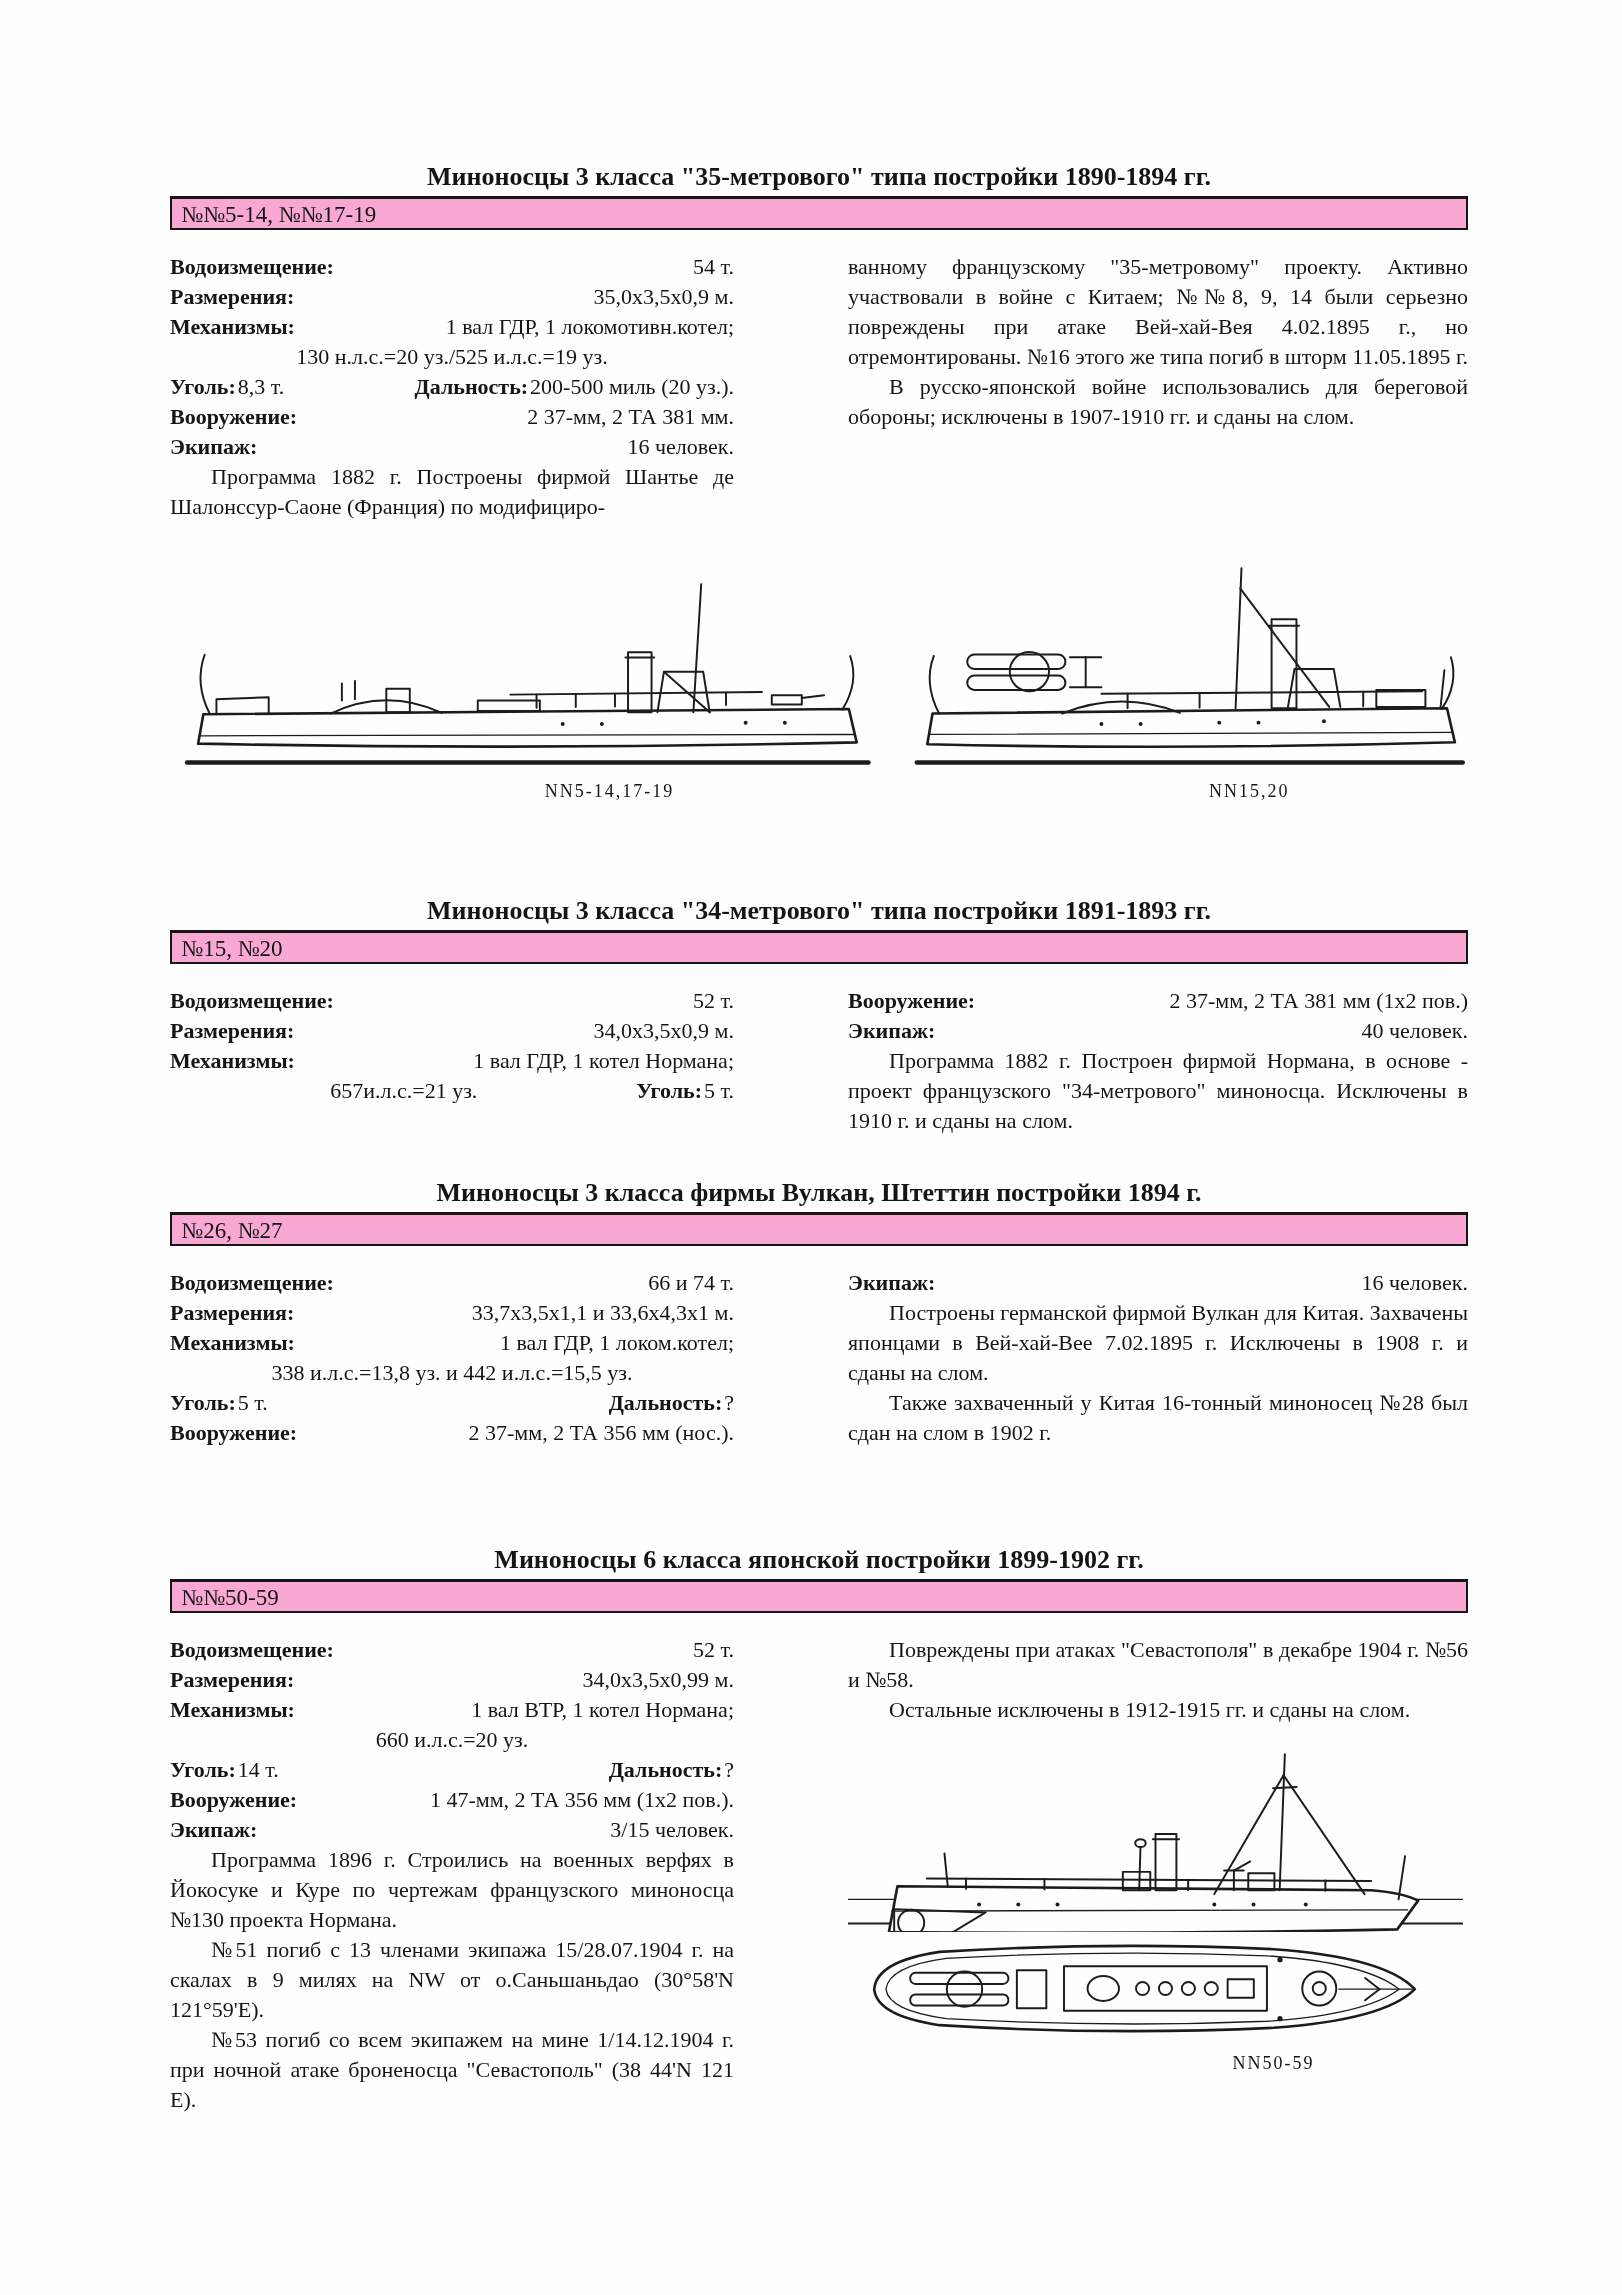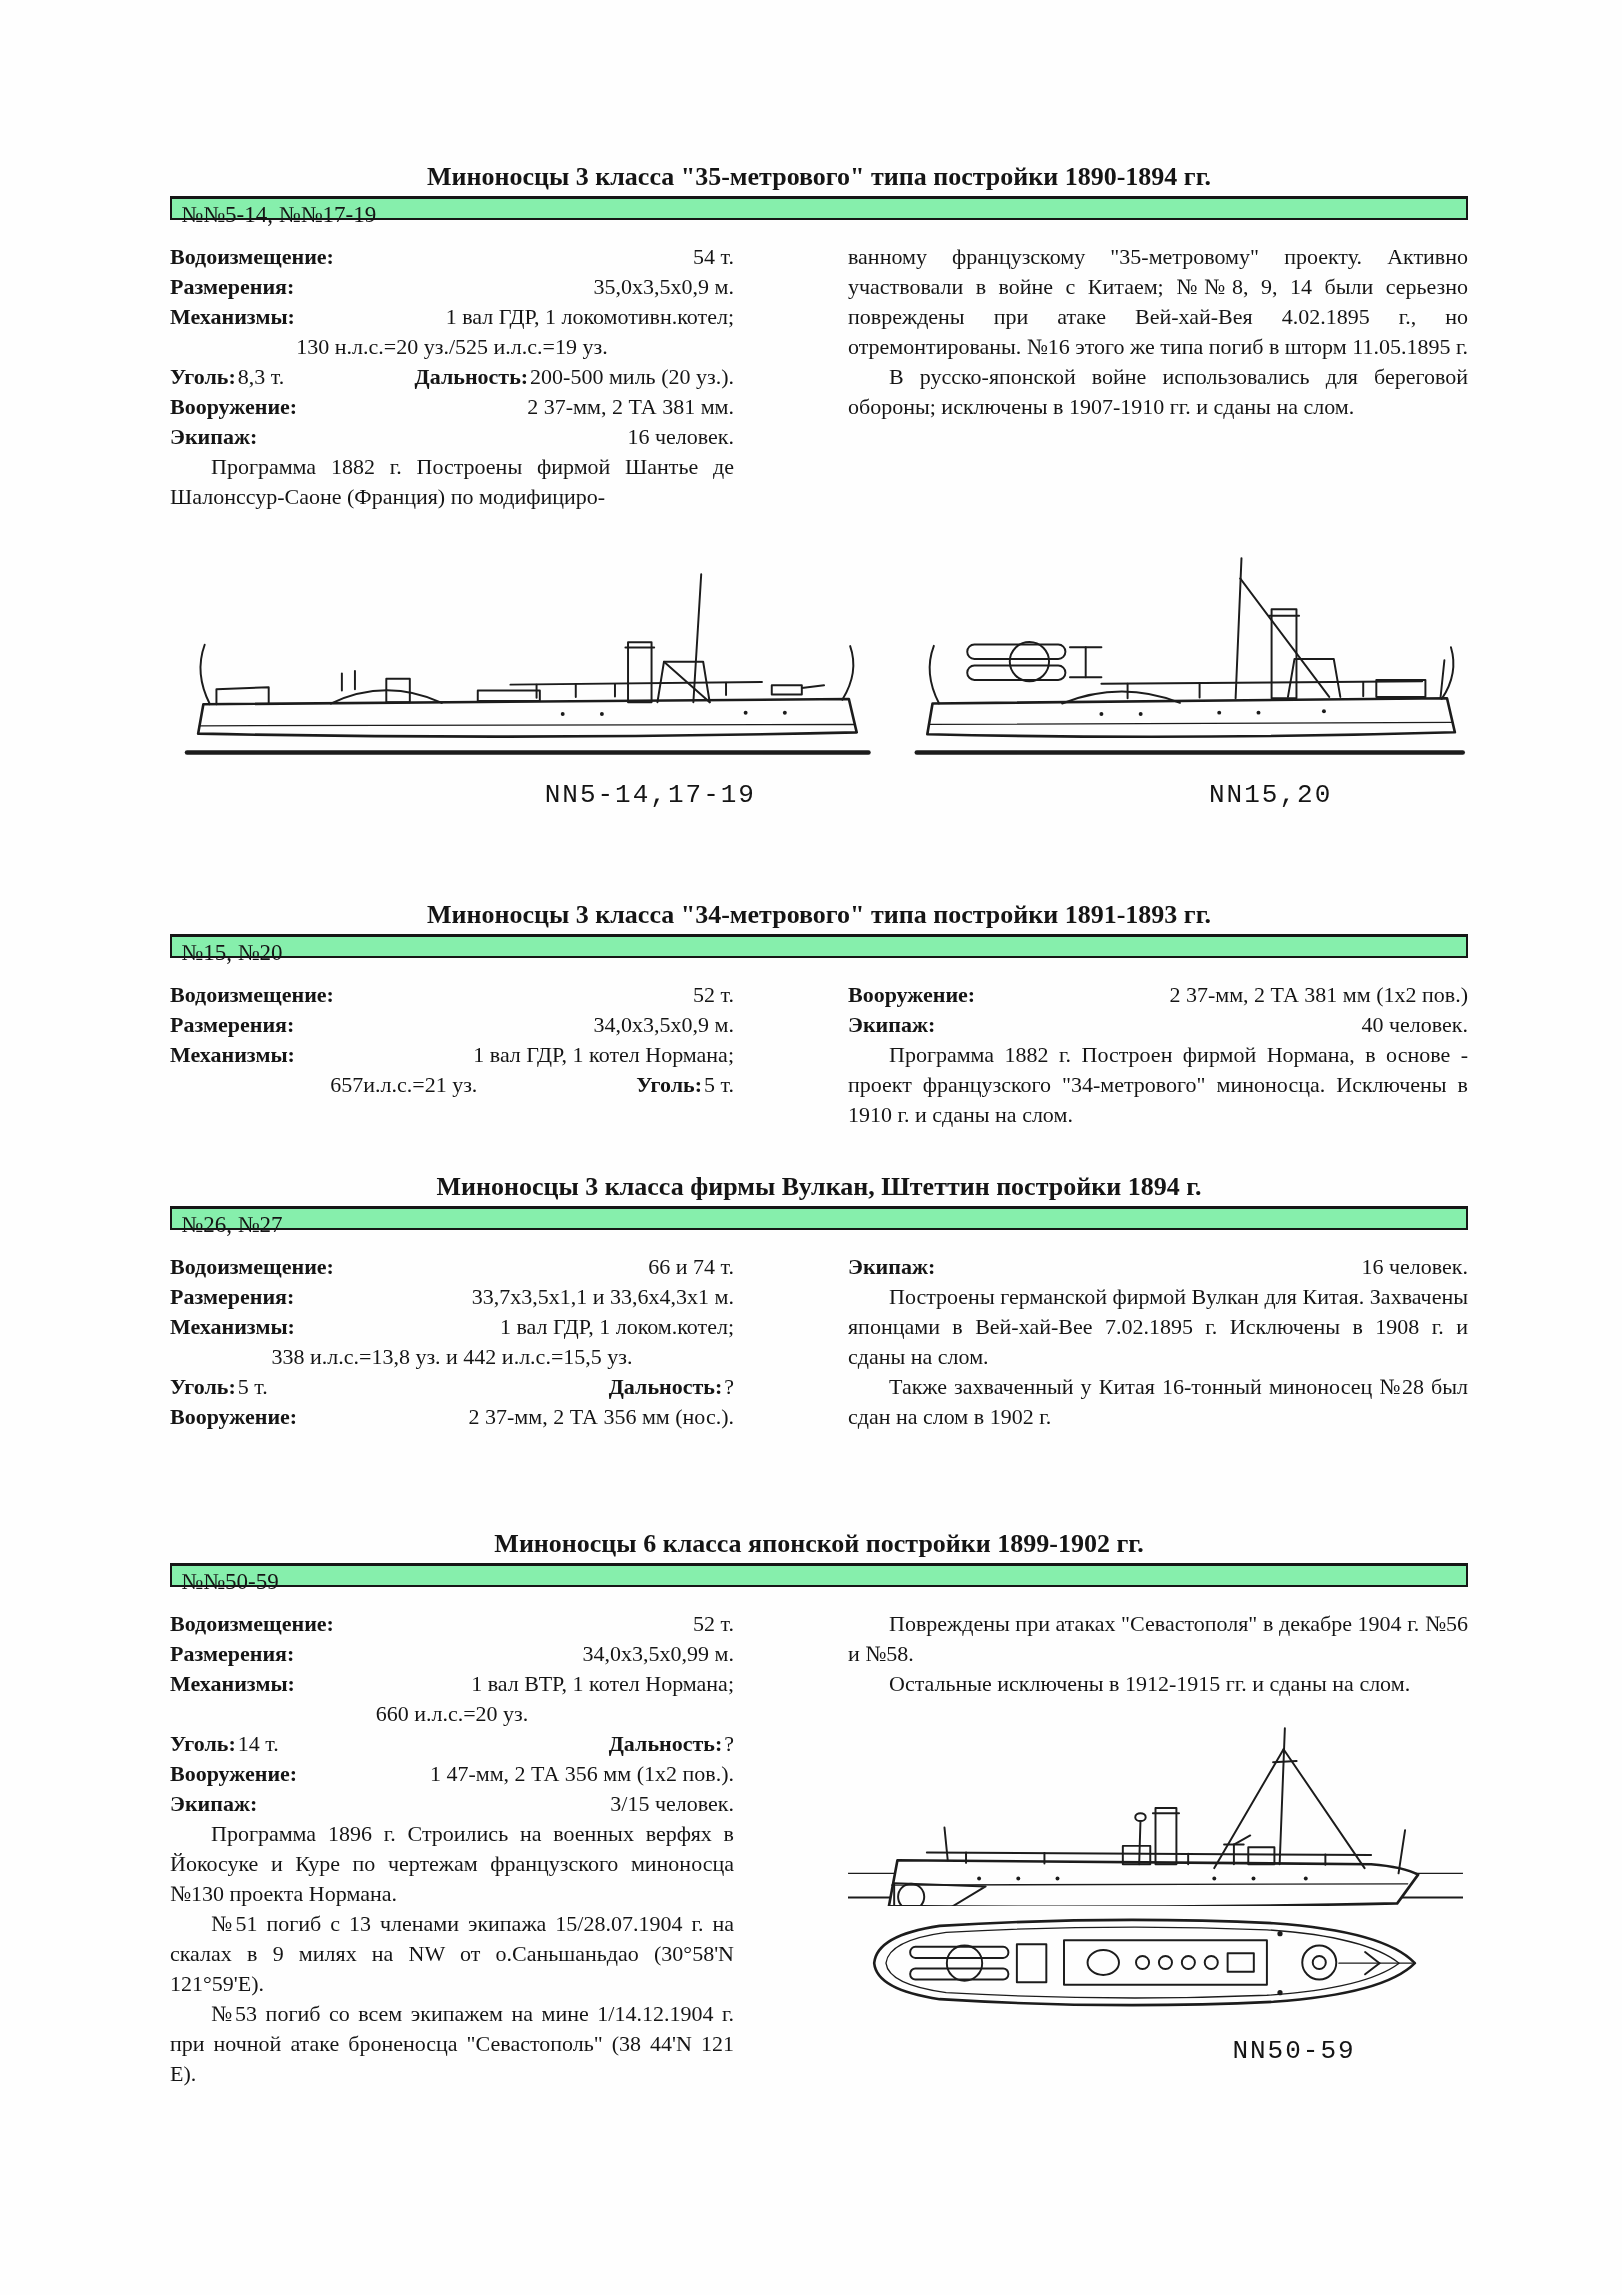--- a/index.html
+++ b/index.html
@@ -6,36 +6,36 @@
   html,body { margin:0; padding:0; background:#fff; }
   .page {
     position:relative; width:1622px; height:2295px; background:#fefefe;
     color:#151515; font-family:"Liberation Serif","DejaVu Serif",serif;
     font-size:22px; line-height:30px;
     padding:162px 154px 0 170px; overflow:hidden;
   }
   .sec-title { font-weight:bold; font-size:26px; line-height:30px; text-align:center; margin:0; }
   .ships-box {
     border:2px solid #161616; border-top-width:3.3px; margin-top:3.9px;
-    height:24px; line-height:29px; padding:1.3px 9.2px 0 9.2px; font-size:23px;
-    background:#86efac;
+    height:34px; line-height:29px; padding:1.3px 9.2px 0 9.2px; font-size:23px;
+    background:#f9a8d4;
   }
   .cols { display:flex; justify-content:space-between; margin-top:22px; }
   .col-l { width:564px; }
   .col-r { width:620px; }
   .row { display:flex; justify-content:space-between; gap:7.9px; }
   .row .lbl { font-weight:bold; white-space:nowrap; }
   .row.right { justify-content:center; }
   .grp { display:inline-flex; gap:2px; }
   .spacer { width:1.3px; }
   .para { margin:0; text-align:justify; text-indent:41px; }
   .para.noindent { text-indent:0; }
   .drawings { display:flex; justify-content:space-between; align-items:flex-end; margin-top:37px; }
   figure { margin:0; }
-  .cap { display:block; font-family:Liberation Mono, monospace; font-size:26px; letter-spacing:2px; margin-top:15px; white-space:nowrap; }
+  .cap { display:block; font-family:Liberation Serif, serif; font-size:18px; letter-spacing:2px; margin-top:1px; white-space:nowrap; }
   .cap-a { padding-left:53%; }
   .cap-b { padding-left:54%; }
   .cap-c { padding-left:62%; }
   svg { display:block; }
   svg path, svg line, svg rect, svg ellipse, svg circle, svg polyline, svg polygon {
     stroke:#1c1c1c; fill:none; stroke-width:3; stroke-linecap:round; stroke-linejoin:round;
   }
   .hullfill { fill:#fefefe; stroke-width:4; }
   .thick { stroke-width:7; }
   .thin { stroke-width:2; }

